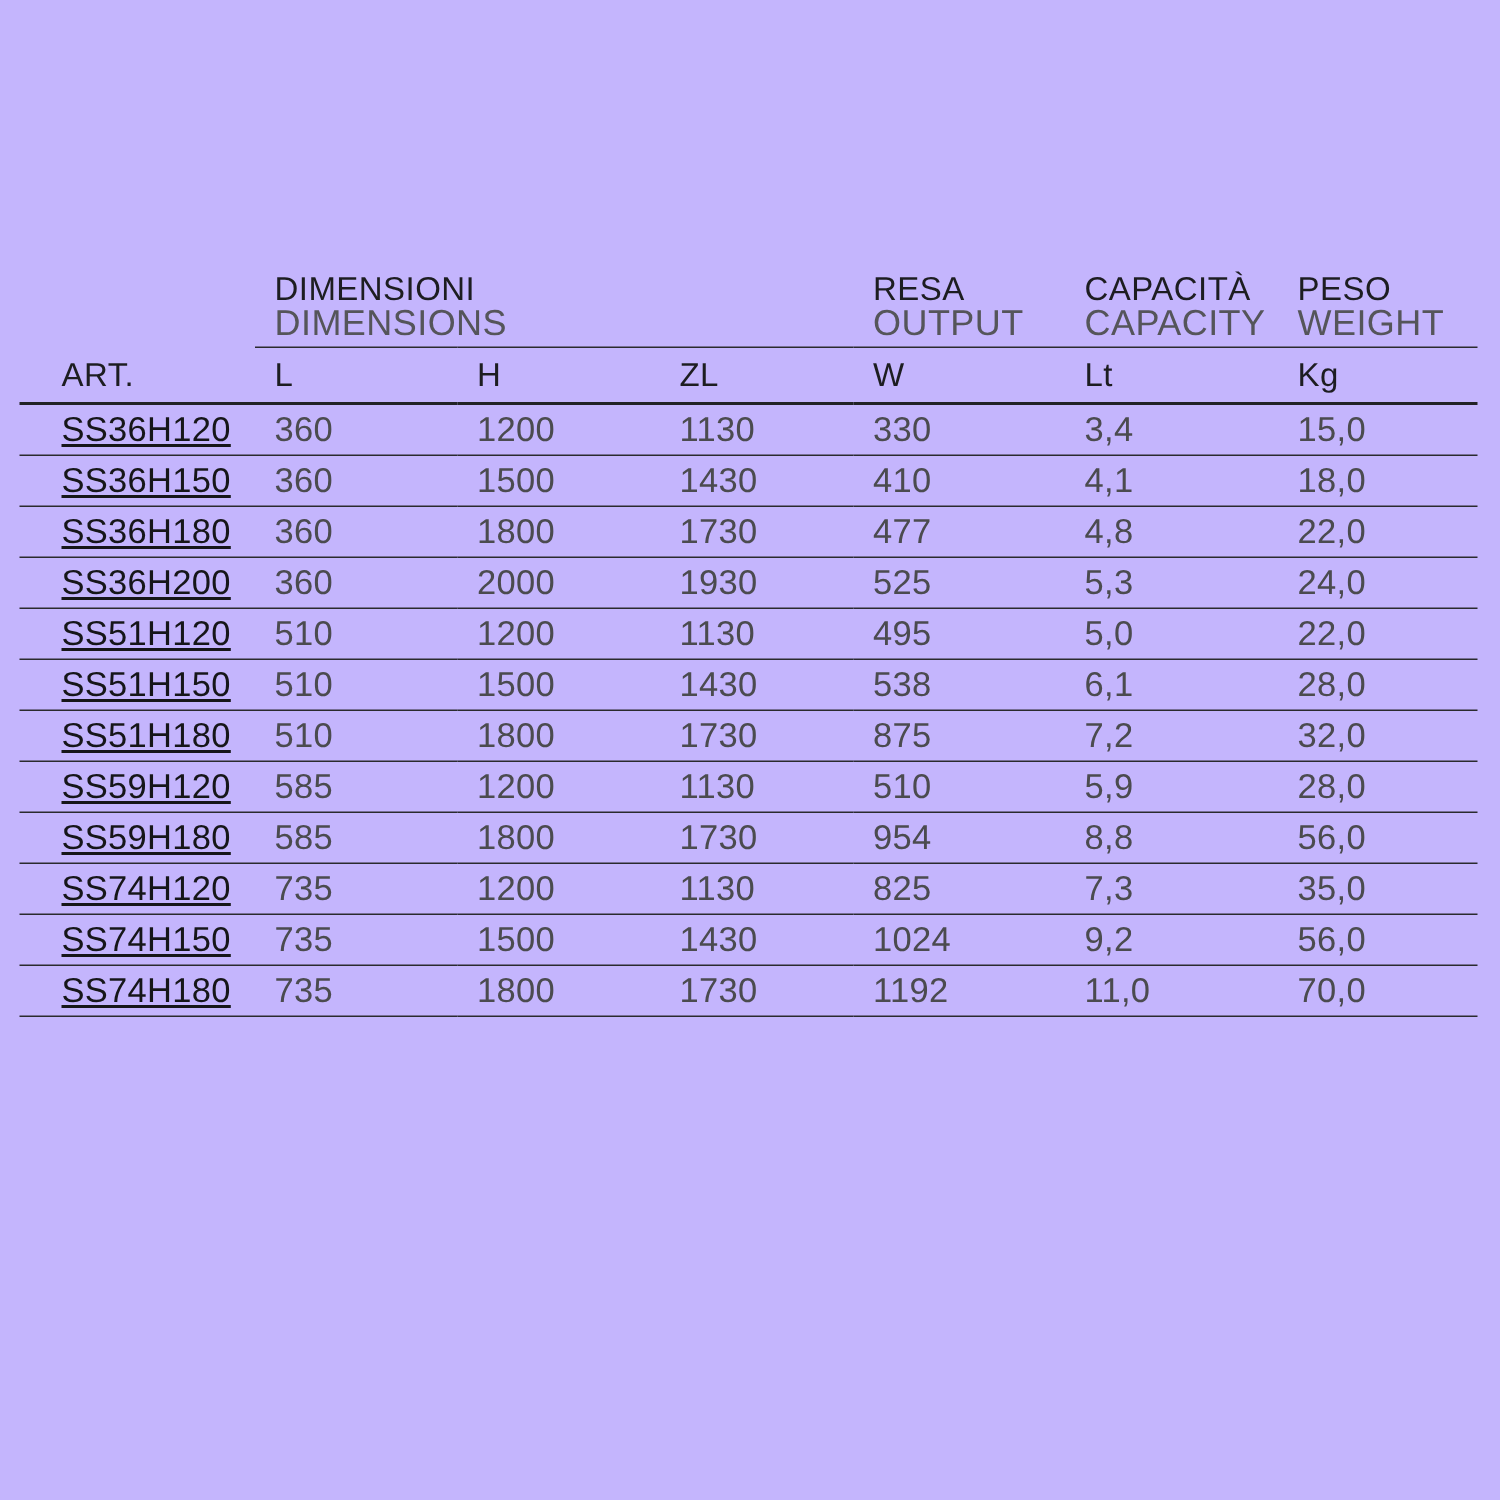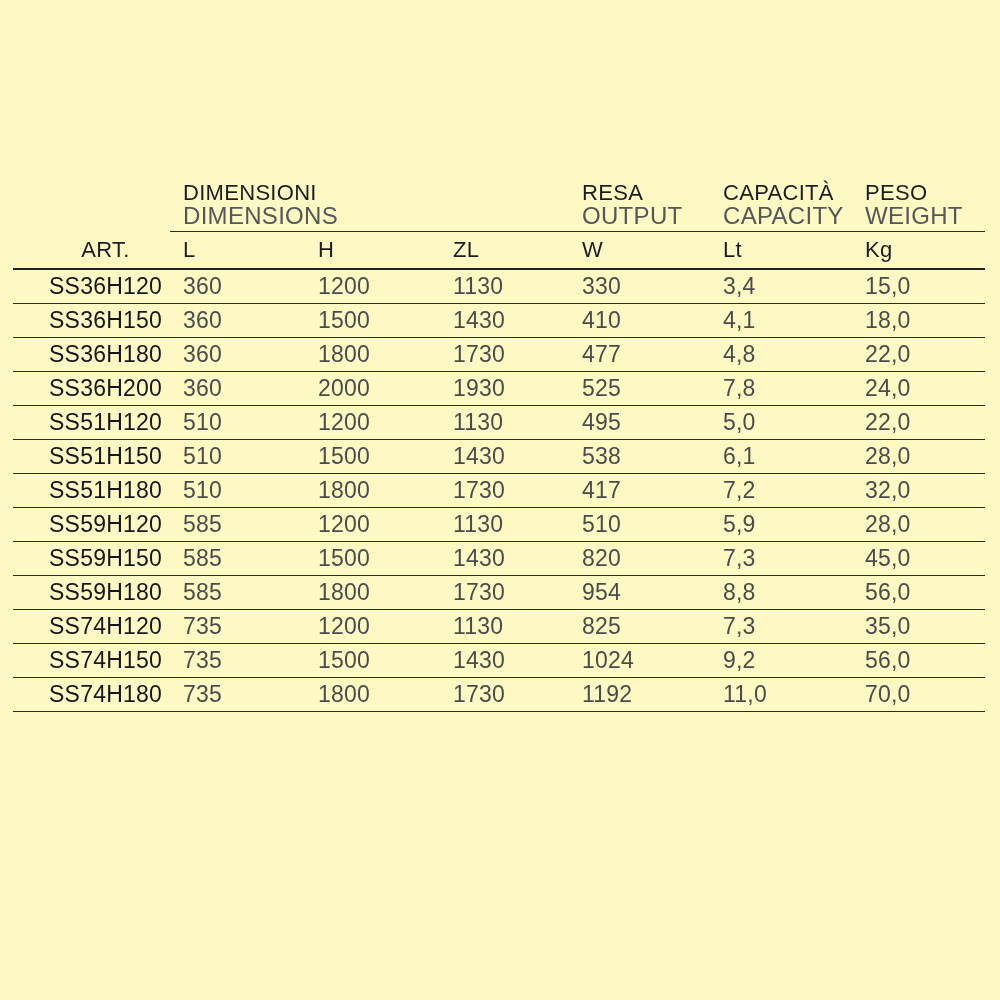--- a/index.html
+++ b/index.html
@@ -5,21 +5,21 @@
   html, body {
     margin: 0;
     padding: 0;
     background: #ffffff;
     font-family: "Liberation Sans", sans-serif;
   }
   .sheet {
     position: relative;
     width: 1000px;
     height: 1000px;
-    background: #fef9c3;
+    background: #c4b5fd;
     overflow: hidden;
   }
   table.spec-table {
     position: absolute;
     left: 13px;
     top: 176px;
     width: 972px;
     border-collapse: collapse;
     table-layout: fixed;
   }
@@ -66,24 +66,24 @@
     height: 33px;
     vertical-align: middle;
     font-size: 23px;
     color: #4b4b4f;
     border-bottom: 1.5px solid #2a2a2e;
     letter-spacing: 0.2px;
   }
   tbody td.art {
     color: #161619;
     font-weight: 400;
+    text-decoration: underline;
   }
   .art-pad {
     padding-left: 28px;
-    text-align: center;
   }
 </style>
 </head>
 <body>
 
 <div class="sheet">
   <table class="spec-table">
     <colgroup>
       <col style="width:157px">
       <col style="width:135px">
@@ -153,21 +153,21 @@
     <td>4,8</td>
     <td>22,0</td>
   </tr>
 
   <tr>
     <td class="art art-pad">SS36H200</td>
     <td>360</td>
     <td>2000</td>
     <td>1930</td>
     <td>525</td>
-    <td>7,8</td>
+    <td>5,3</td>
     <td>24,0</td>
   </tr>
 
   <tr>
     <td class="art art-pad">SS51H120</td>
     <td>510</td>
     <td>1200</td>
     <td>1130</td>
     <td>495</td>
     <td>5,0</td>
@@ -182,45 +182,36 @@
     <td>538</td>
     <td>6,1</td>
     <td>28,0</td>
   </tr>
 
   <tr>
     <td class="art art-pad">SS51H180</td>
     <td>510</td>
     <td>1800</td>
     <td>1730</td>
-    <td>417</td>
+    <td>875</td>
     <td>7,2</td>
     <td>32,0</td>
   </tr>
 
 
   <tr>
     <td class="art art-pad">SS59H120</td>
     <td>585</td>
     <td>1200</td>
     <td>1130</td>
     <td>510</td>
     <td>5,9</td>
     <td>28,0</td>
   </tr>
 
-  <tr>
-    <td class="art art-pad">SS59H150</td>
-    <td>585</td>
-    <td>1500</td>
-    <td>1430</td>
-    <td>820</td>
-    <td>7,3</td>
-    <td>45,0</td>
-  </tr>
 
   <tr>
     <td class="art art-pad">SS59H180</td>
     <td>585</td>
     <td>1800</td>
     <td>1730</td>
     <td>954</td>
     <td>8,8</td>
     <td>56,0</td>
   </tr>

